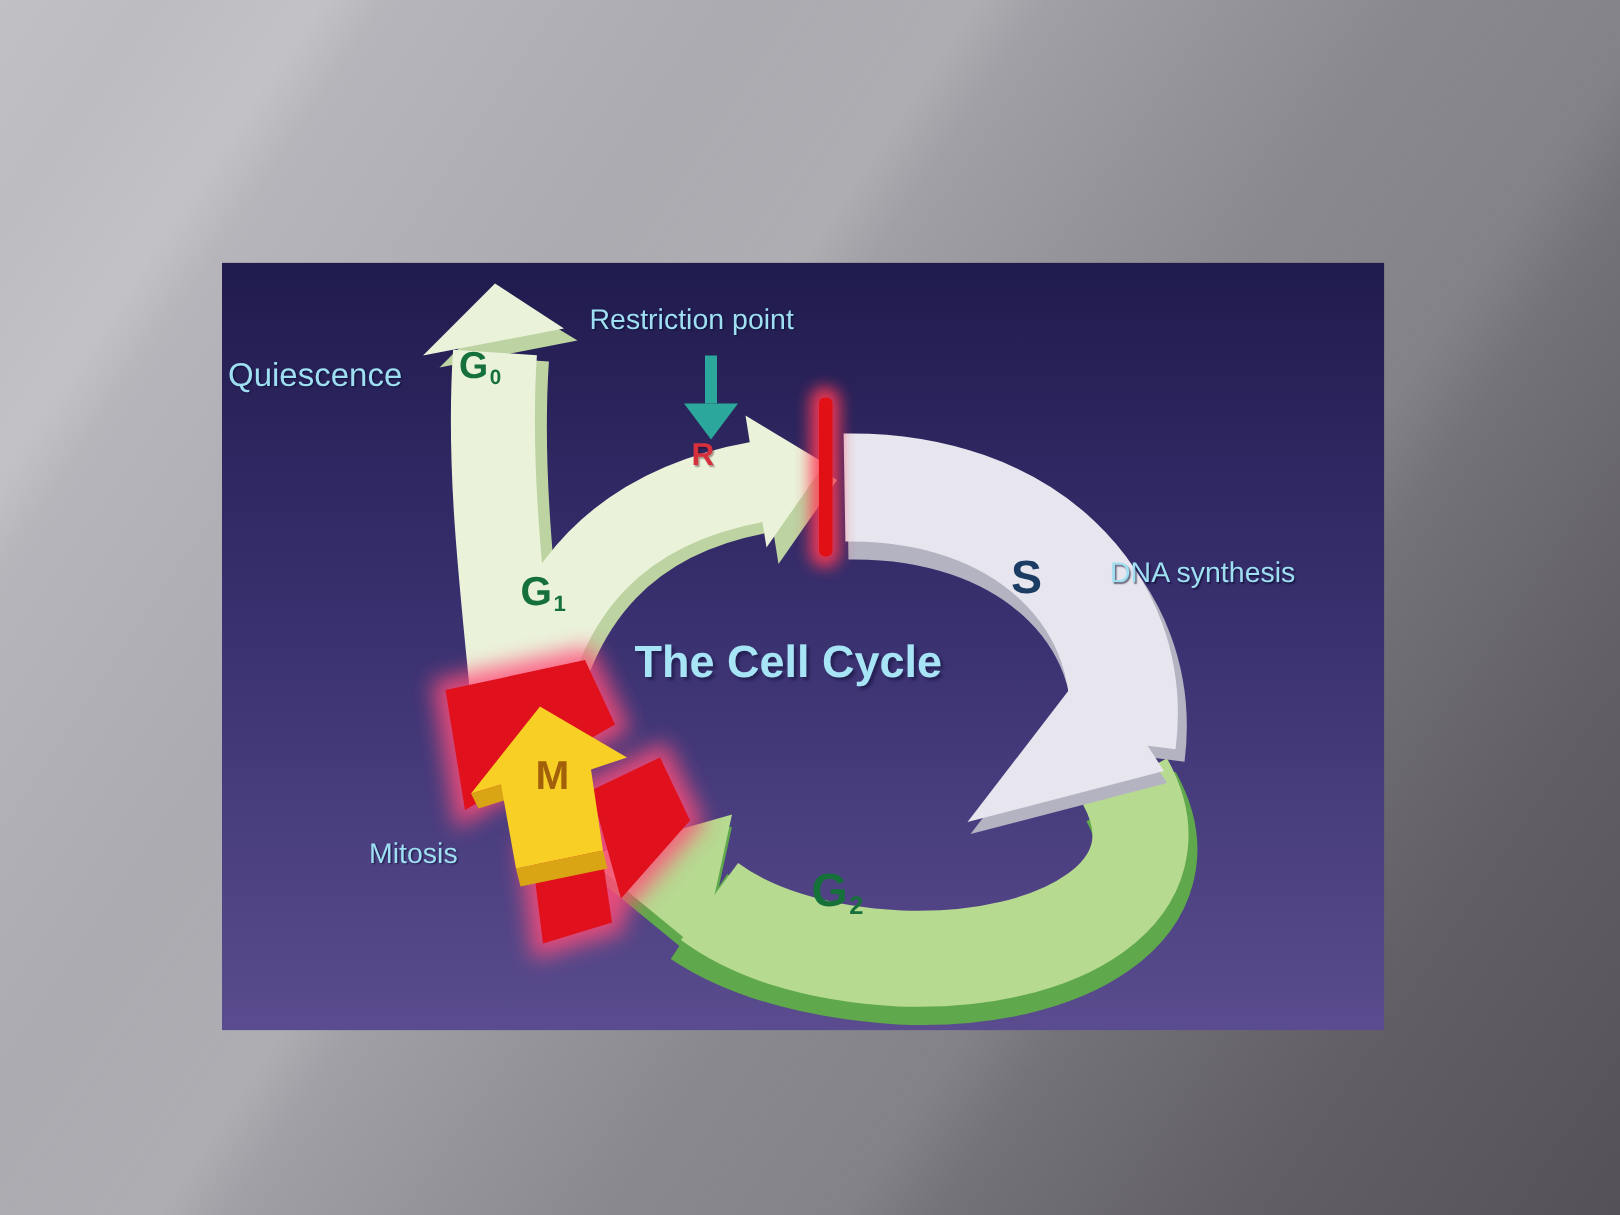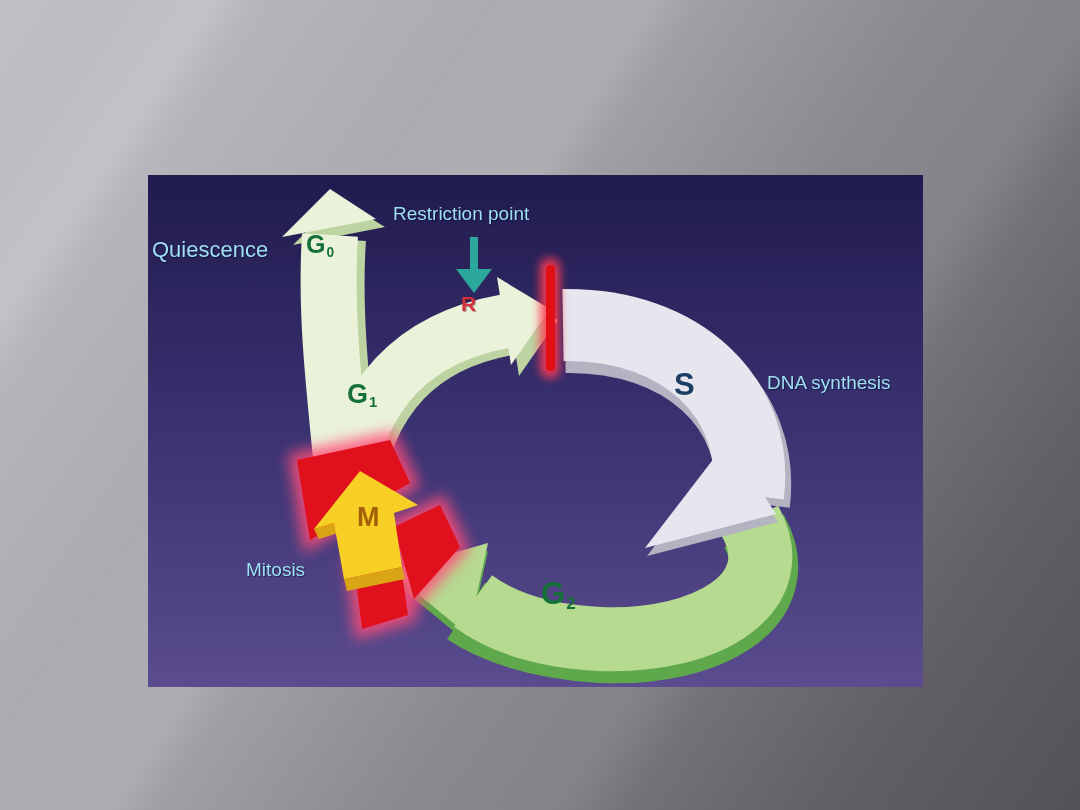--- a/index.html
+++ b/index.html
@@ -35,21 +35,21 @@
   .lbl, .marker, .phase, .diagram-title {
     position:absolute; white-space:nowrap; line-height:1;
     user-select:none;
   }
   .lbl {
     color:#9edff2; font-size:19px; font-weight:400;
     text-shadow:1px 1px 1px rgba(8,10,45,0.6);
   }
   .quiescence { left:4px;   top:64px;  font-size:22px; }
   .restriction{ left:245px; top:29px; }
-  .dna        { left:619px; top:198px; }
+  .dna        { left:592px; top:198px; }
   .mitosis    { left:98px;  top:385px; }
 
   .diagram-title {
     left:275px; top:252px;
     color:#a7e4f6; font-size:30px; font-weight:bold;
     text-shadow:2px 2px 2px rgba(8,10,45,0.45);
   }
 
   .phase { color:#15703a; font-weight:bold; }
   .phase .sub { font-size:0.55em; vertical-align:-0.28em; margin-left:1px; }
@@ -154,20 +154,21 @@
     <div class="marker r">R</div>
 
     <div class="phase g1">
       <span>G</span><span class="sub">1</span>
     </div>
 
     <div class="marker s">S</div>
 
     <div class="lbl dna">DNA synthesis</div>
 
+    <div class="diagram-title">The Cell Cycle</div>
 
     <div class="marker m">M</div>
 
     <div class="lbl mitosis">Mitosis</div>
 
     <div class="phase g2">
       <span>G</span><span class="sub">2</span>
     </div>
   </div>
 </div>

